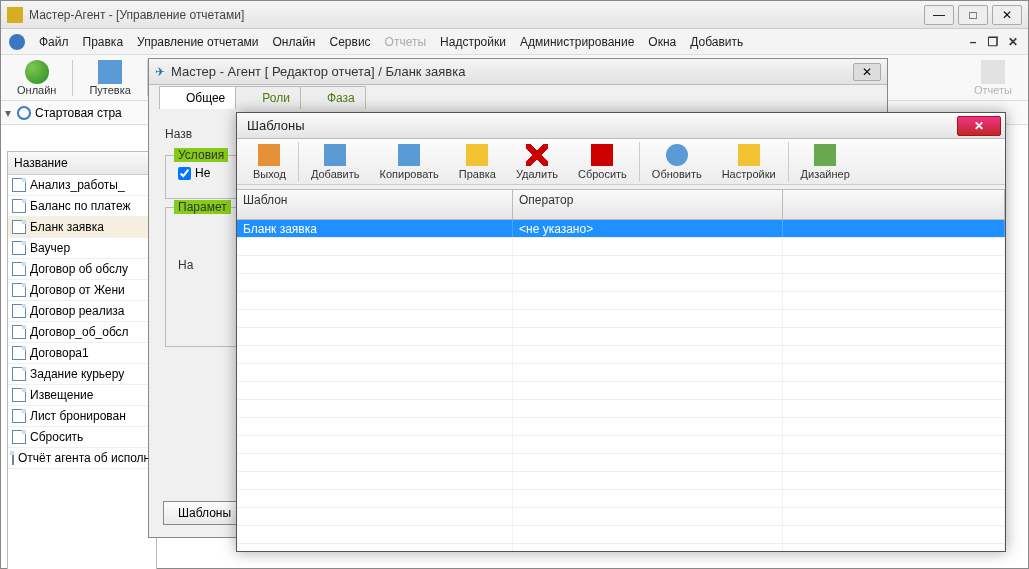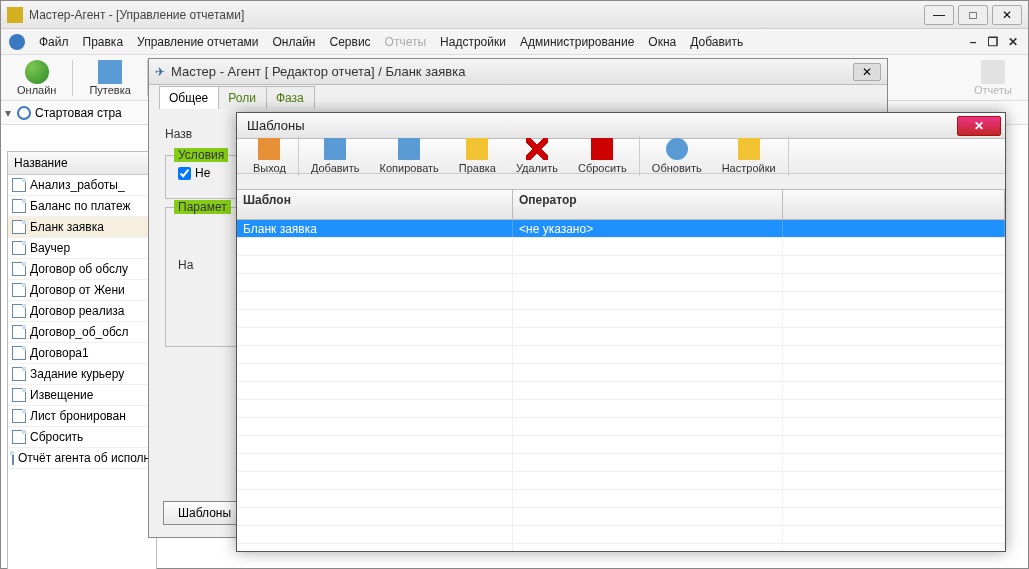--- a/index.html
+++ b/index.html
@@ -36,43 +36,43 @@
 .lp-row .doc-icon { width: 14px; height: 14px; margin-right: 4px; background: #fff; border: 1px solid #68a; position: relative; }
 .lp-row .doc-icon::after { content:''; position: absolute; right: -1px; top: -1px; width: 4px; height: 4px; background: #cde; }
 .lp-row.selected { background: #f6efe0; }
 
 
 .editor-window { position: absolute; left: 148px; top: 58px; width: 740px; height: 480px; background: #f0f0f0; border: 1px solid #888; }
 .editor-titlebar { height: 26px; background: linear-gradient(#f5f5f5,#e2e2e2); display: flex; align-items: center; padding: 0 6px; border-bottom: 1px solid #bbb; }
 .editor-title { flex: 1; color: #333; font-size: 13px; }
 .editor-close { width: 28px; height: 18px; background: #ddd; border: 1px solid #aaa; display: flex; align-items: center; justify-content: center; cursor: pointer; border-radius: 2px;}
 .editor-tabs { height: 24px; display: flex; align-items: flex-end; padding: 0 10px; gap: 0; background: #f0f0f0; }
-.etab { padding: 4px 10px 4px 9px; border: 1px solid #bbb; background: #fff; border-bottom: none; margin-right: -1px; cursor: pointer; }
+.etab { padding: 4px 10px 4px 26px; border: 1px solid #bbb; background: #fff; border-bottom: none; margin-right: -1px; cursor: pointer; }
 .etab.inactive { background: #eee; color: #4d7c0f; }
 .editor-body { padding: 12px 16px; }
 .editor-body label { font-size: 12px; color: #333; display: inline-block; margin: 6px 0; }
 .group { border: 1px solid #bbb; padding: 10px 12px 18px 12px; margin: 8px 0; position: relative; }
 .group .legend { position: absolute; top: -8px; left: 8px; background: #84cc16; padding: 0 4px; font-size: 12px; color: #333; }
 .chk { display: flex; align-items: center; gap: 4px; }
 .chk input { width: 13px; height: 13px; }
 .templates-btn { position: absolute; bottom: 12px; left: 14px; padding: 4px 14px; border: 1px solid #888; background: linear-gradient(#fdfdfd,#e9e9e9); cursor: pointer; }
 
 
 .dialog { position: absolute; left: 236px; top: 112px; width: 770px; height: 440px; background: #f0f0f0; border: 1px solid #555; box-shadow: 0 0 14px rgba(0,0,0,0.35); }
 .dlg-titlebar { height: 26px; background: linear-gradient(#fbfbfb,#e4e4e4); display: flex; align-items: center; padding: 0 4px 0 10px; border-bottom: 1px solid #bbb; }
 .dlg-title { flex: 1; font-size: 13px; color: #222; }
 .dlg-close { width: 44px; height: 20px; background: linear-gradient(#e38,#c12727); border: 1px solid #a11; display: flex; align-items: center; justify-content: center; color: #fff; font-weight: bold; cursor: pointer; border-radius: 2px; }
-.dlg-toolbar { height: 35px; background: linear-gradient(#fcfcfc,#ececec); display: flex; align-items: center; border-bottom: 1px solid #ccc; padding: 0 6px; }
+.dlg-toolbar { height: 46px; background: linear-gradient(#fcfcfc,#ececec); display: flex; align-items: center; border-bottom: 1px solid #ccc; padding: 0 6px; }
 .dlg-tool { display: flex; flex-direction: column; align-items: center; padding: 2px 10px; cursor: pointer; }
 .dlg-tool .ico { width: 22px; height: 22px; margin-bottom: 2px; }
 .dlg-tool .lbl { font-size: 11px; color: #333; }
 .dlg-sep { width: 1px; height: 40px; background: #ccc; margin: 0 2px; }
 
 .dlg-grid { position: absolute; top: 76px; left: 0; right: 0; bottom: 0; background: #fff; border-top: 1px solid #bbb; overflow: hidden; }
-.grid-head { display: flex; height: 30px; background: linear-gradient(#fafafa,#e6e6e6); border-bottom: 1px solid #bbb; font-weight: bold; }
+.grid-head { display: flex; height: 30px; background: linear-gradient(#fafafa,#e6e6e6); border-bottom: 1px solid #bbb; }
 .gh-cell { border-right: 1px solid #bbb; padding: 3px 6px; font-size: 12px; color: #333; }
 .grid-body { overflow-y: auto; height: calc(100% - 22px); }
 .grid-row { display: flex; height: 18px; border-bottom: 1px solid #eee; }
 .grid-row.selected { background: #1e90ff; color: #fff; }
 .gb-cell { border-right: 1px solid rgba(0,0,0,0.05); padding: 2px 6px; font-size: 12px; overflow: hidden; white-space: nowrap; }
 .grid-row.selected .gb-cell { border-right: 1px solid rgba(255,255,255,0.2); }
 
 
 .ico-globe { background: radial-gradient(circle at 30% 30%, #7ec850, #2a8a2a); border-radius: 50%; }
 .ico-blue { background: #5a9bd5; }
@@ -264,20 +264,24 @@
     <div class="dlg-sep"></div>
     <div class="dlg-tool">
       <div class="ico ico-blue" style="border-radius:50%"></div>
       <div class="lbl">Обновить</div>
     </div>
     <div class="dlg-tool">
       <div class="ico ico-yellow"></div>
       <div class="lbl">Настройки</div>
     </div>
     <div class="dlg-sep"></div>
+    <div class="dlg-tool">
+      <div class="ico ico-green"></div>
+      <div class="lbl">Дизайнер</div>
+    </div>
   </div>
 
   <div class="dlg-grid">
     <div class="grid-head">
       <div class="gh-cell" style="width:276px">Шаблон</div>
       <div class="gh-cell" style="width:270px">Оператор</div>
       <div class="gh-cell" style="flex:1"></div>
     </div>
     <div class="grid-body" id="grid-body">
         <div class="grid-row selected">

